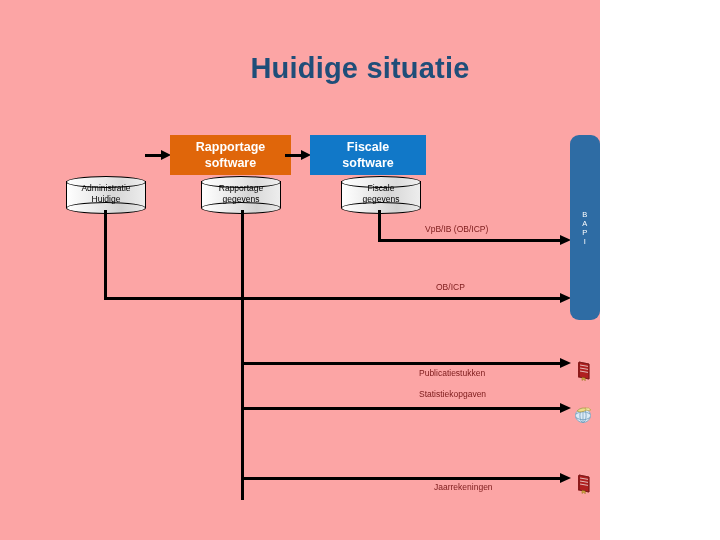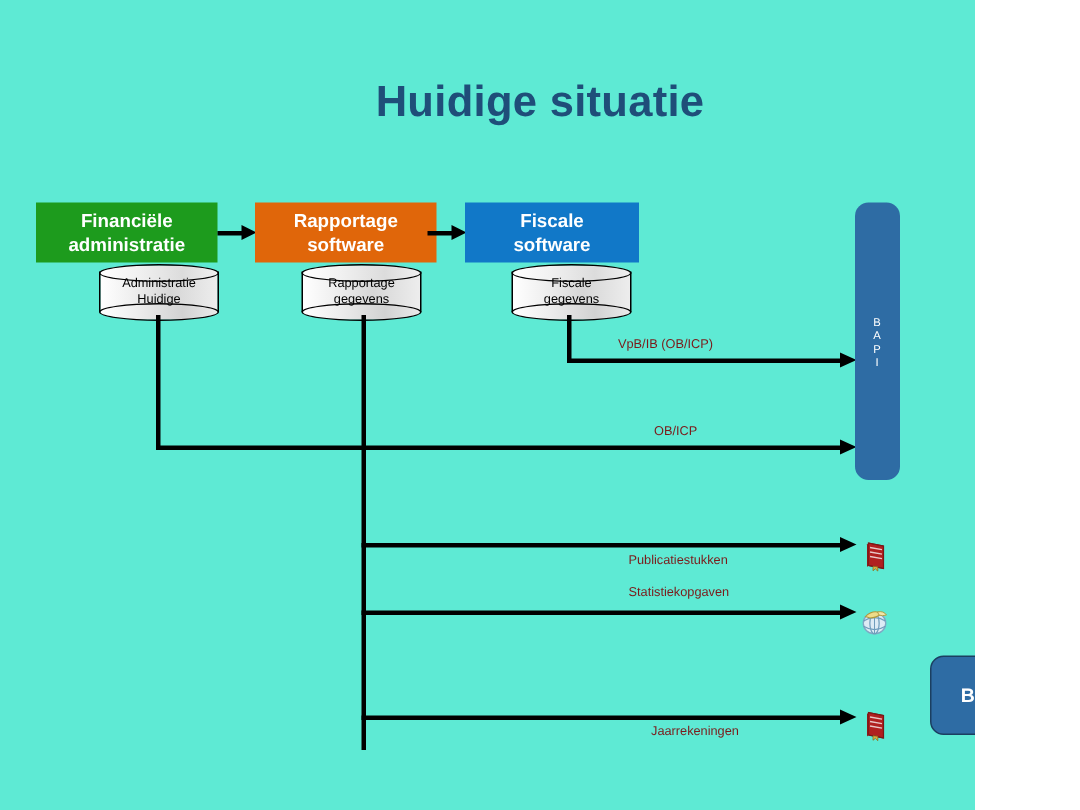--- a/index.html
+++ b/index.html
@@ -5,23 +5,23 @@
   html, body {
     margin: 0;
     padding: 0;
     background: #ffffff;
   }
   body {
     font-family: "Liberation Sans", sans-serif;
   }
   #slide {
     position: relative;
-    width: 650px;
+    width: 600px;
     height: 540px;
-    background: #5eead4;
+    background: #fca5a5;
     overflow: hidden;
   }
 
   
   #slide-title {
     position: absolute;
     left: 0;
     top: 52px;
     width: 720px;
     text-align: center;
@@ -202,26 +202,20 @@
     color: #1F3864;
   }
 </style>
 </head>
 <body>
 
 <div id="slide">
 
   <div id="slide-title">Huidige situatie</div>
 
-  <div class="flowbox" id="box-financiele">
-    <div>
-      <div>Financiële</div>
-      <div>administratie</div>
-    </div>
-  </div>
 
   <div class="miniarrow" id="miniarrow-1">
     <div class="shaft"></div>
       <div class="head"></div>
   </div>
 
   <div class="flowbox" id="box-rapportage">
     <div>
       <div>Rapportage</div>
       <div>software</div>
@@ -266,21 +260,21 @@
     <div class="cyl-top"></div>
     <div class="cyl-label">
       <div>Fiscale</div>
       <div>gegevens</div>
     </div>
   </div>
 
   <div class="vline" style="left:378px; top:210px; height:32px;"></div>
   <div class="hline" style="left:378px; top:239px; width:185px;"></div>
   <div class="arrowhead" style="left:560px; top:235px;"></div>
-  <div class="linelabel" style="left:412px; top:224px;">VpB/IB (OB/ICP)</div>
+  <div class="linelabel" style="left:425px; top:224px;">VpB/IB (OB/ICP)</div>
 
   <div class="vline" style="left:104px; top:210px; height:90px;"></div>
 
   <div class="vline" style="left:241px; top:210px; height:290px;"></div>
 
   <div class="hline" style="left:104px; top:297px; width:459px;"></div>
   <div class="arrowhead" style="left:560px; top:293px;"></div>
   <div class="linelabel" style="left:436px; top:282px;">OB/ICP</div>
 
   <div class="hline" style="left:241px; top:362px; width:322px;"></div>

